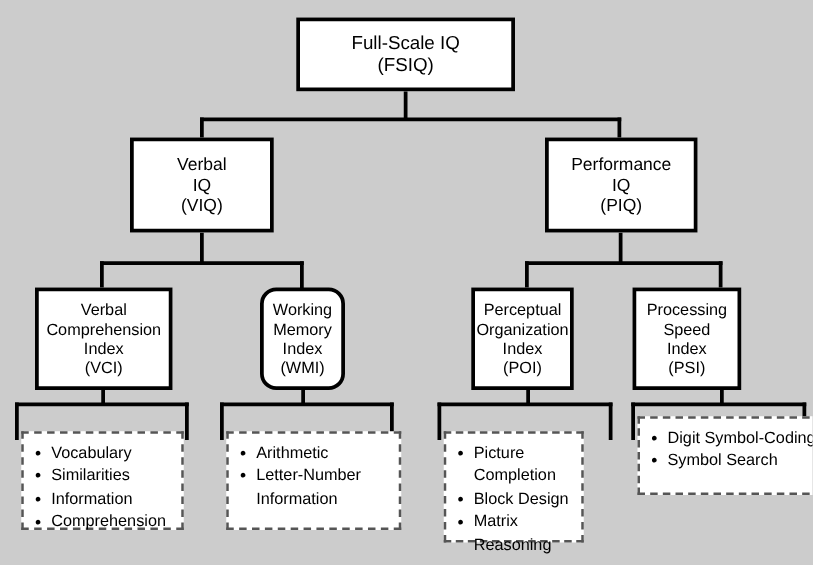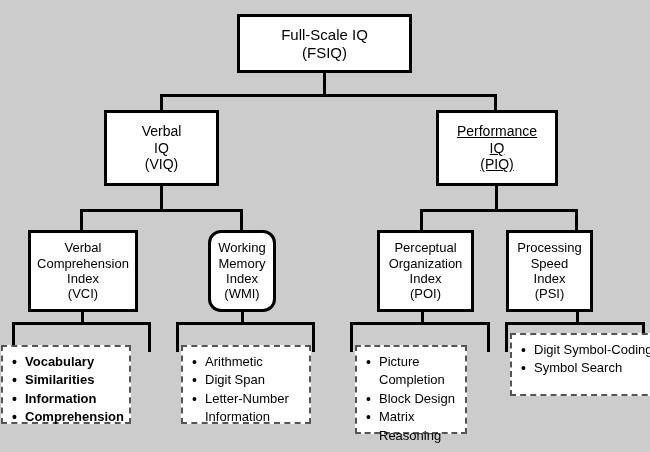--- a/index.html
+++ b/index.html
@@ -112,21 +112,21 @@
 
   <div class="vline" style="left:160px; top:94px; height:18px;"></div>
   <div class="vline" style="left:494px; top:94px; height:18px;"></div>
 
   <div class="node level2" style="left:104px; top:110px; width:115px; height:76px;">
     <span class="ln">Verbal</span>
     <span class="ln">IQ</span>
     <span class="ln">(VIQ)</span>
   </div>
 
-  <div class="node level2" style="left:436px; top:110px; width:122px; height:76px;text-decoration:underline;">
+  <div class="node level2" style="left:436px; top:110px; width:122px; height:76px;">
     <span class="ln">Performance</span>
     <span class="ln">IQ</span>
     <span class="ln">(PIQ)</span>
   </div>
 
   <div class="vline" style="left:160px; top:186px; height:26px;"></div>
   <div class="hline" style="left:80px; top:209px; width:163px;"></div>
   <div class="vline" style="left:80px; top:209px; height:23px;"></div>
   <div class="vline" style="left:240px; top:209px; height:23px;"></div>
 
@@ -142,21 +142,21 @@
     <span class="ln">(VCI)</span>
   </div>
 
   <div class="node level3" style="left:208px; top:230px; width:68px; height:82px;border-radius:13px;">
     <span class="ln">Working</span>
     <span class="ln">Memory</span>
     <span class="ln">Index</span>
     <span class="ln">(WMI)</span>
   </div>
 
-  <div class="node level3" style="left:377px; top:230px; width:97px; height:82px;">
+  <div class="node level3" style="left:377px; top:230px; width:82px; height:82px;">
     <span class="ln">Perceptual</span>
     <span class="ln">Organization</span>
     <span class="ln">Index</span>
     <span class="ln">(POI)</span>
   </div>
 
   <div class="node level3" style="left:506px; top:230px; width:87px; height:82px;">
     <span class="ln">Processing</span>
     <span class="ln">Speed</span>
     <span class="ln">Index</span>
@@ -168,33 +168,32 @@
 
   <div class="vline" style="left:241px; top:312px; height:12px;"></div>
   <div class="bracket" style="left:176px; top:322px; width:139px; height:30px;"></div>
 
   <div class="vline" style="left:421px; top:312px; height:12px;"></div>
   <div class="bracket" style="left:350px; top:322px; width:140px; height:30px;"></div>
 
   <div class="vline" style="left:576px; top:312px; height:12px;"></div>
   <div class="bracket" style="left:505px; top:322px; width:140px; height:30px;"></div>
 
-  <div class="subtests" style="left:1px; top:345px; width:130px; height:79px;font-weight:bold;">
+  <div class="subtests" style="left:17px; top:345px; width:130px; height:79px;">
     <ul>
       <li>Vocabulary</li>
       <li>Similarities</li>
       <li>Information</li>
       <li>Comprehension</li>
     </ul>
   </div>
 
-  <div class="subtests" style="left:181px; top:345px; width:130px; height:79px;">
+  <div class="subtests" style="left:181px; top:345px; width:140px; height:79px;">
     <ul>
       <li>Arithmetic</li>
-      <li>Digit Span</li>
       <li>Letter-Number Information</li>
     </ul>
   </div>
 
   <div class="subtests" style="left:355px; top:345px; width:112px; height:89px;">
     <ul>
       <li>Picture Completion</li>
       <li>Block Design</li>
       <li>Matrix Reasoning</li>
     </ul>

